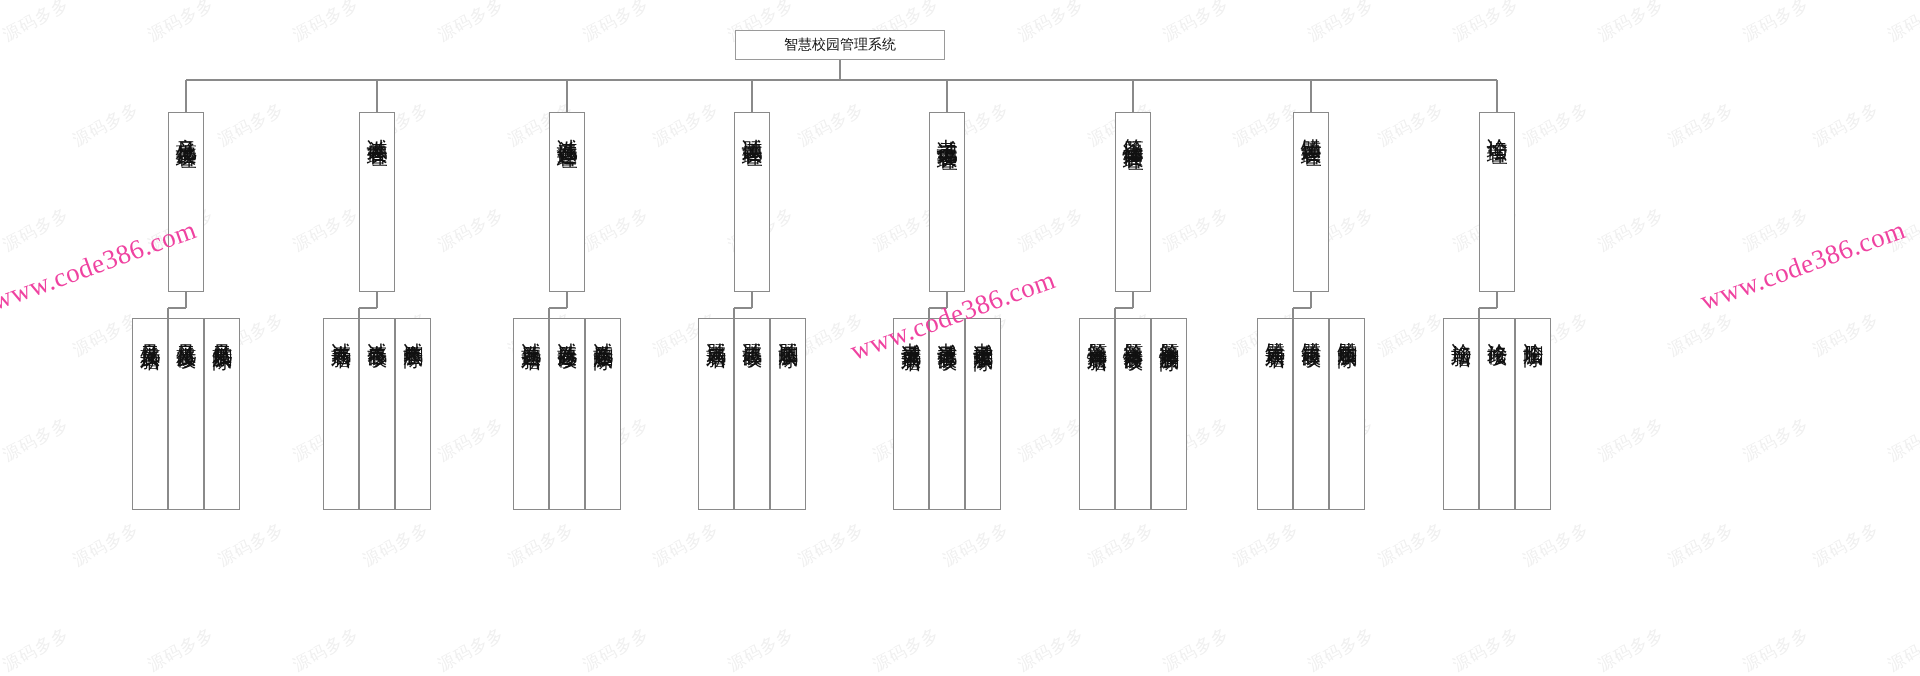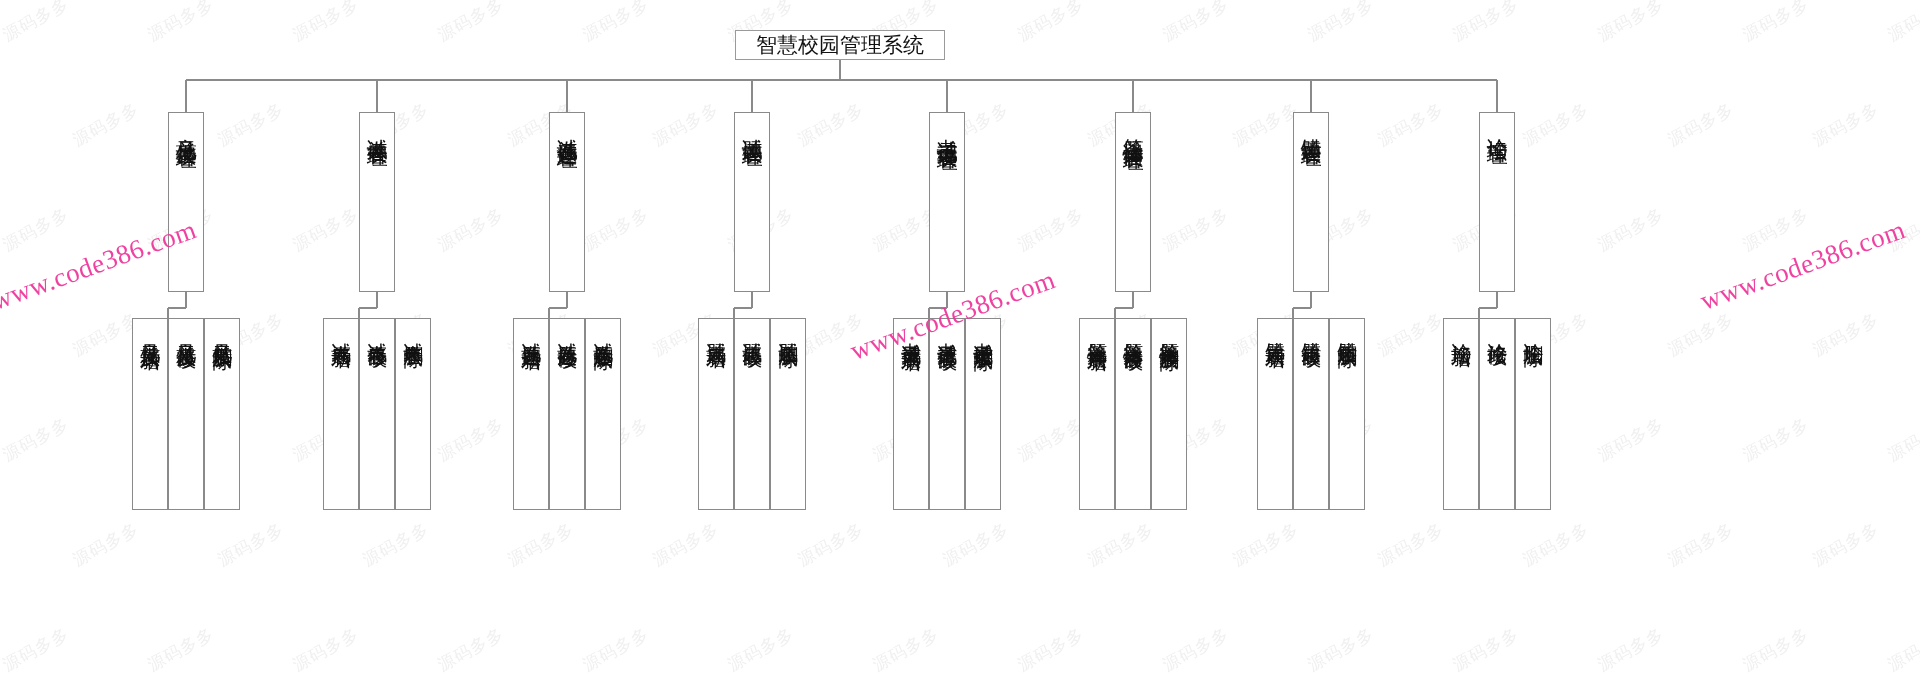--- a/index.html
+++ b/index.html
@@ -84,21 +84,21 @@
   }
 
   
   .node.root{
     border:1px solid #9a9a9a;
     align-items:center;
     box-shadow:0 0 0 0 transparent;
   }
   .node.root .htext{
     font-family:"DejaVu Sans","Liberation Sans",sans-serif;
-    font-size:21px;
+    font-size:14px;
     color:#111;
     letter-spacing:0px;
     white-space:nowrap;
   }
 
   .node.level2 .vtext{font-size:21px;}
   .node.leaf .vtext{font-size:20px;letter-spacing:1.5px;padding-top:8px;}
 </style>
 </head>
 <body>

